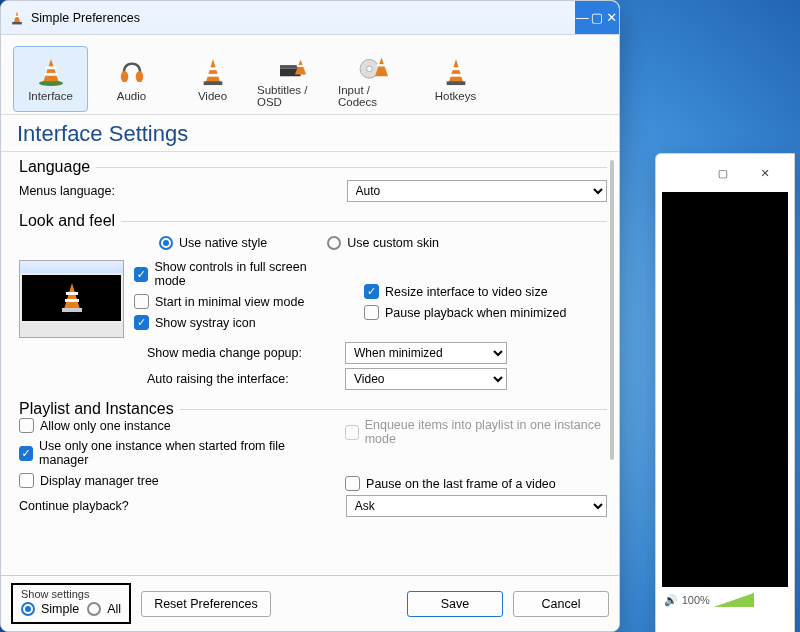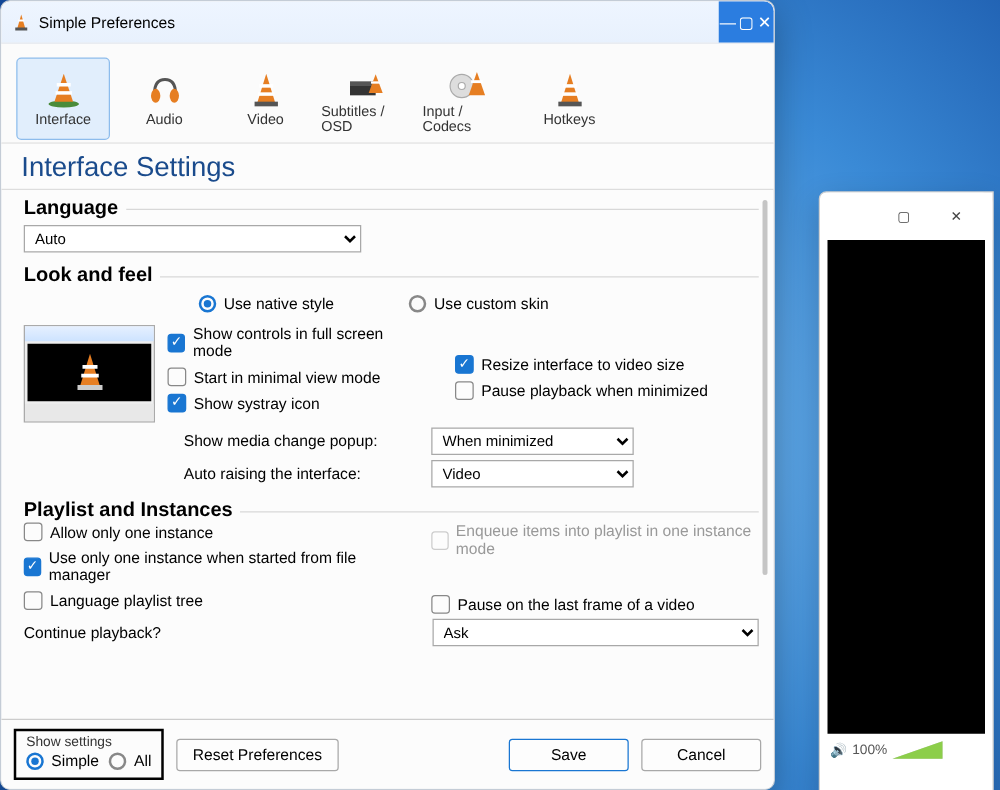--- a/index.html
+++ b/index.html
@@ -32,21 +32,21 @@
   .tab-icon { width: 34px; height: 32px; display: flex; align-items: center; justify-content: center; }
   svg.cone { width: 28px; height: 30px; }
 
   
   .heading { font-size: 22px; font-weight: 400; color: #1a4b8c; padding: 6px 29px 4px 16px; border-bottom: 1px solid #ddd; background: #fcfcfc; }
 
   
   .body { flex: 1; overflow: hidden; padding: 6px 12px 4px 18px; position: relative; }
   .scrollbar { position: absolute; right: 2px; top: 8px; width: 10px; height: 420px; }
   .scroll-thumb { width: 4px; height: 300px; background: #c5c5c5; border-radius: 3px; margin: 0 3px; }
-  .group-title-with-line { display: flex; align-items: center; gap: 6px; font-weight: bold; }
+  .group-title-with-line { display: flex; align-items: center; gap: 6px; }
   .group-title-with-line span.label { white-space: nowrap; }
   .group-title-with-line .line { flex: 1; border-top: 1px solid #d8d8d8; }
 
   .row { display: flex; align-items: center; font-size: 12.5px; color: #000; margin: 4px 0; }
   .label-col { width: 340px; }
   select { font-size: 12px; padding: 2px 4px; border: 1px solid #a8a8a8; background: #fff; height: 22px; }
   .wide-select { width: 270px; }
   .mid-select { width: 162px; }
 
   .radio-row { display: flex; gap: 60px; padding-left: 140px; margin: 6px 0 10px 0; }
@@ -193,20 +193,21 @@
   <div class="body">
     <div class="scrollbar">
         <div class="scroll-thumb"></div>
       </div>
 
     <div class="group-title-with-line">
         <span class="label">Language</span>
         <div class="line"></div>
       </div>
     <div class="row">
+      <div class="label-col">Menus language:</div>
       <select class="wide-select"><option>Auto</option></select>
     </div>
 
     <div class="group-title-with-line" style="margin-top:10px;">
         <span class="label">Look and feel</span>
         <div class="line"></div>
       </div>
     <div class="radio-row">
       <div class="radio">
           <span class="radio-dot on"></span>
@@ -280,21 +281,21 @@
         <div class="check">
             <span class="cbox"></span>
             <span>Allow only one instance</span>
           </div>
         <div class="check">
             <span class="cbox on"></span>
             <span>Use only one instance when started from file manager</span>
           </div>
         <div class="check">
             <span class="cbox"></span>
-            <span>Language playlist tree</span>
+            <span>Display manager tree</span>
           </div>
       </div>
       <div class="check-col">
         <div class="check disabled">
             <span class="cbox"></span>
             <span>Enqueue items into playlist in one instance mode</span>
           </div>
         <div style="height:18px;"></div>
         <div class="check">
             <span class="cbox"></span>

